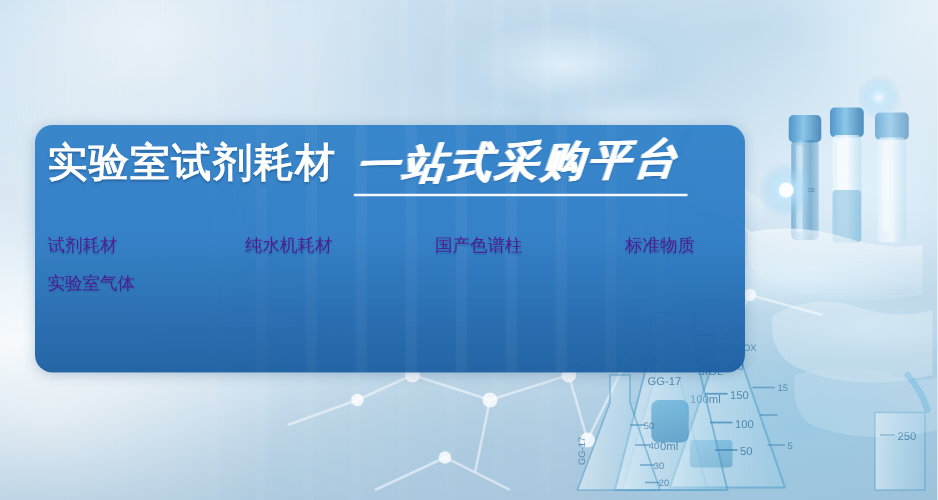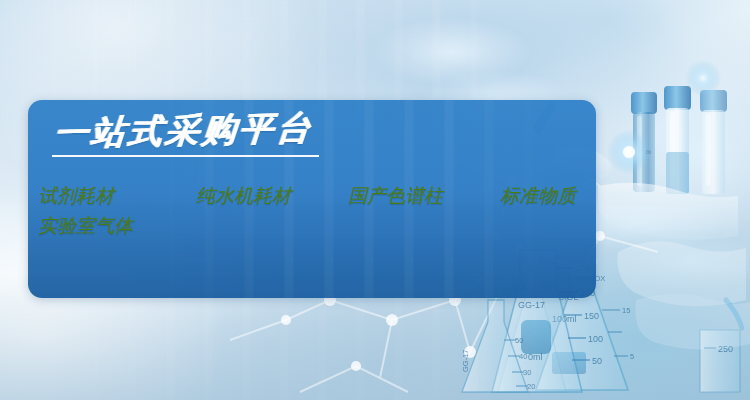--- a/index.html
+++ b/index.html
@@ -168,26 +168,25 @@
     top: 181px;
     width: 560px;
   }
   .cat-row {
     position: relative;
     height: 30px;
   }
   .cat {
     position: absolute;
     top: 0;
-    font-size: 19px;
-    color: #4d7c0f;
+    font-size: 14px;
+    color: #4c1d95;
     line-height: 30px;
     white-space: nowrap;
     text-shadow: 0 1px 1px rgba(13,60,105,0.35);
-    font-style: italic;
   }
   .col1 { left: 0px; }
   .col2 { left: 158px; }
   .col3 { left: 310px; }
   .col4 { left: 462px; }
 
   
   .tick-label {
     font-family: "Liberation Sans", sans-serif;
     font-size: 9px;
@@ -382,20 +381,21 @@
       <path d="M618 252 q34 -18 70 -6 q30 10 58 2 l0 52 q-58 14 -104 -4 q-28 -11 -24 -44 z" fill="#ffffff" opacity=".45"></path>
       <path d="M636 300 q40 -12 78 0 q20 7 36 2 l0 42 q-54 12 -96 -2 q-22 -8 -18 -42 z" fill="#e8f4fc" opacity=".4"></path>
     </g>
   </svg>
 
   <div class="panel">
     <div class="panel-sheen"></div>
   </div>
 
   <div class="headline">
+    <span class="headline-main">实验室试剂耗材</span>
     <span class="headline-script-wrap">
       <span class="headline-script">一站式采购平台</span>
       <span class="headline-rule"></span>
     </span>
   </div>
 
   <div class="cats">
     <div class="cat-row">
       <span class="cat col1">试剂耗材</span>
       <span class="cat col2">纯水机耗材</span>

